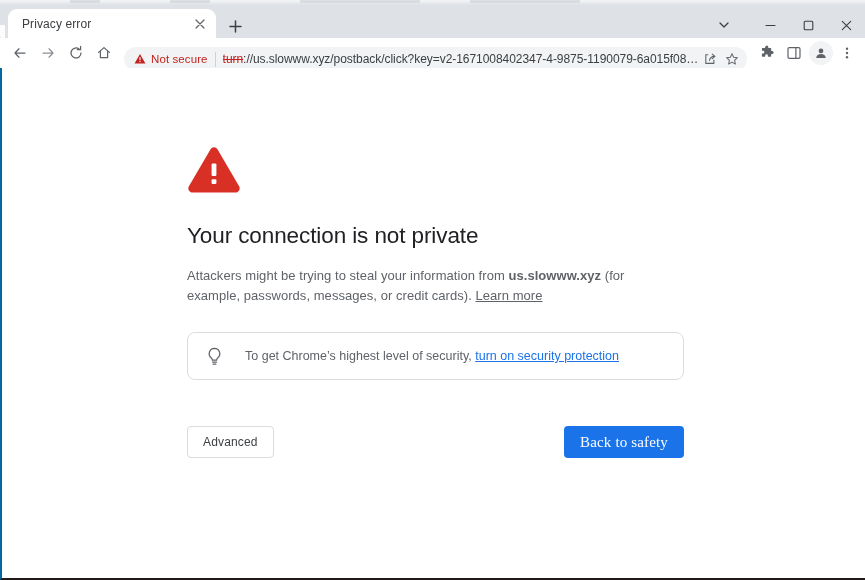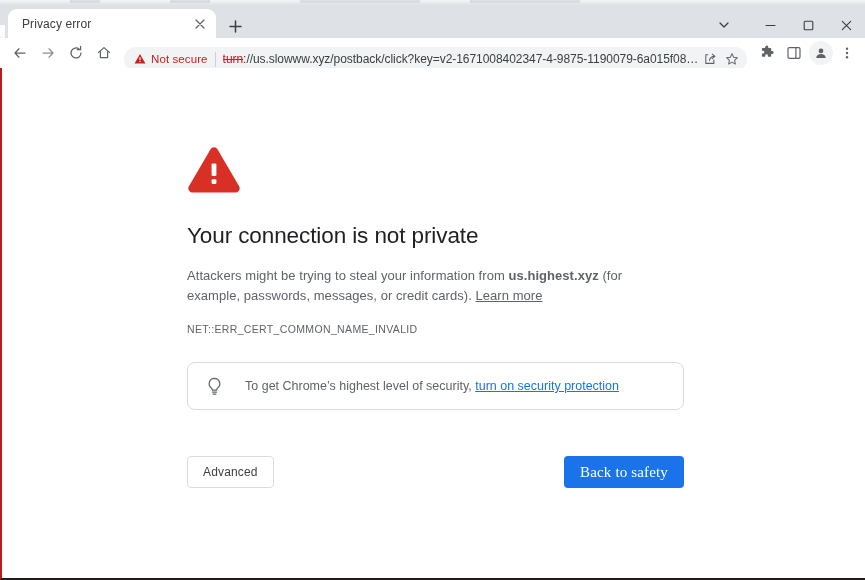--- a/index.html
+++ b/index.html
@@ -183,21 +183,21 @@
   .tb-icon.avatar-btn { background: #f1f3f4; width: 24px; height: 24px; margin: 0 2px; }
   .tb-icon.menu-btn { width: 24px; margin-right: 6px; }
 
   
   .viewport {
     position: absolute;
     top: 68px; left: 0;
     width: 865px;
     height: 512px;
     background: #ffffff;
-    border-left: 2px solid #b91c1c;
+    border-left: 2px solid #0369a1;
     border-bottom: 2px solid #231b19;
     box-sizing: border-box;
     overflow: hidden;
   }
   .interstitial {
     position: absolute;
     left: 185px;
     top: 78px;
     width: 497px;
   }
@@ -424,23 +424,22 @@
       <div class="warn-triangle">
         <svg width="54" height="48" viewBox="0 0 54 48" aria-hidden="true">
           <path d="M23.4 3.4 a4.2 4.2 0 0 1 7.2 0 L52.1 40.3 a4.2 4.2 0 0 1 -3.6 6.3 H5.5 a4.2 4.2 0 0 1 -3.6 -6.3 Z" fill="#d93025"></path>
           <rect x="24.6" y="17.4" width="4.8" height="12.6" rx="1.1" fill="#ffffff"></rect>
           <rect x="24.6" y="33.2" width="4.8" height="4.9" rx="1.1" fill="#ffffff"></rect>
         </svg>
       </div>
 
       <h1 class="headline" style="margin-top:23px;">Your connection is not private</h1>
 
-      <p class="para" style="margin-top:16px;"><span>Attackers might be trying to steal your information from </span><b>us.highest.xyz</b><span> (for example, passwords, messages, or credit cards). </span><a href="#">Learn more</a></p>
-
-      <p class="errcode" style="margin-top:18px;">NET::ERR_CERT_COMMON_NAME_INVALID</p>
+      <p class="para" style="margin-top:16px;"><span>Attackers might be trying to steal your information from </span><b>us.slowww.xyz</b><span> (for example, passwords, messages, or credit cards). </span><a href="#">Learn more</a></p>
+
 
       <div class="tipbox" style="margin-top:27px;">
         <span class="tip-icon">
           <svg width="17" height="19" viewBox="0 0 17 19" aria-hidden="true">
             <path d="M8.5 1.4 a5.3 5.3 0 0 1 3.2 9.5 c-0.6 0.5 -0.9 1.0 -0.9 1.7 v0.5 h-4.6 v-0.5 c0 -0.7 -0.3 -1.2 -0.9 -1.7 A5.3 5.3 0 0 1 8.5 1.4 Z" stroke="#5f6368" stroke-width="1.25" fill="none" stroke-linejoin="round"></path>
             <path d="M6.5 15.1 h4.0" stroke="#5f6368" stroke-width="1.25" stroke-linecap="round"></path>
             <path d="M7.2 17.2 h2.6" stroke="#5f6368" stroke-width="1.25" stroke-linecap="round"></path>
           </svg>
         </span>
         <span class="tip-text"><span>To get Chrome’s highest level of security, </span><a href="#">turn on security protection</a></span>

